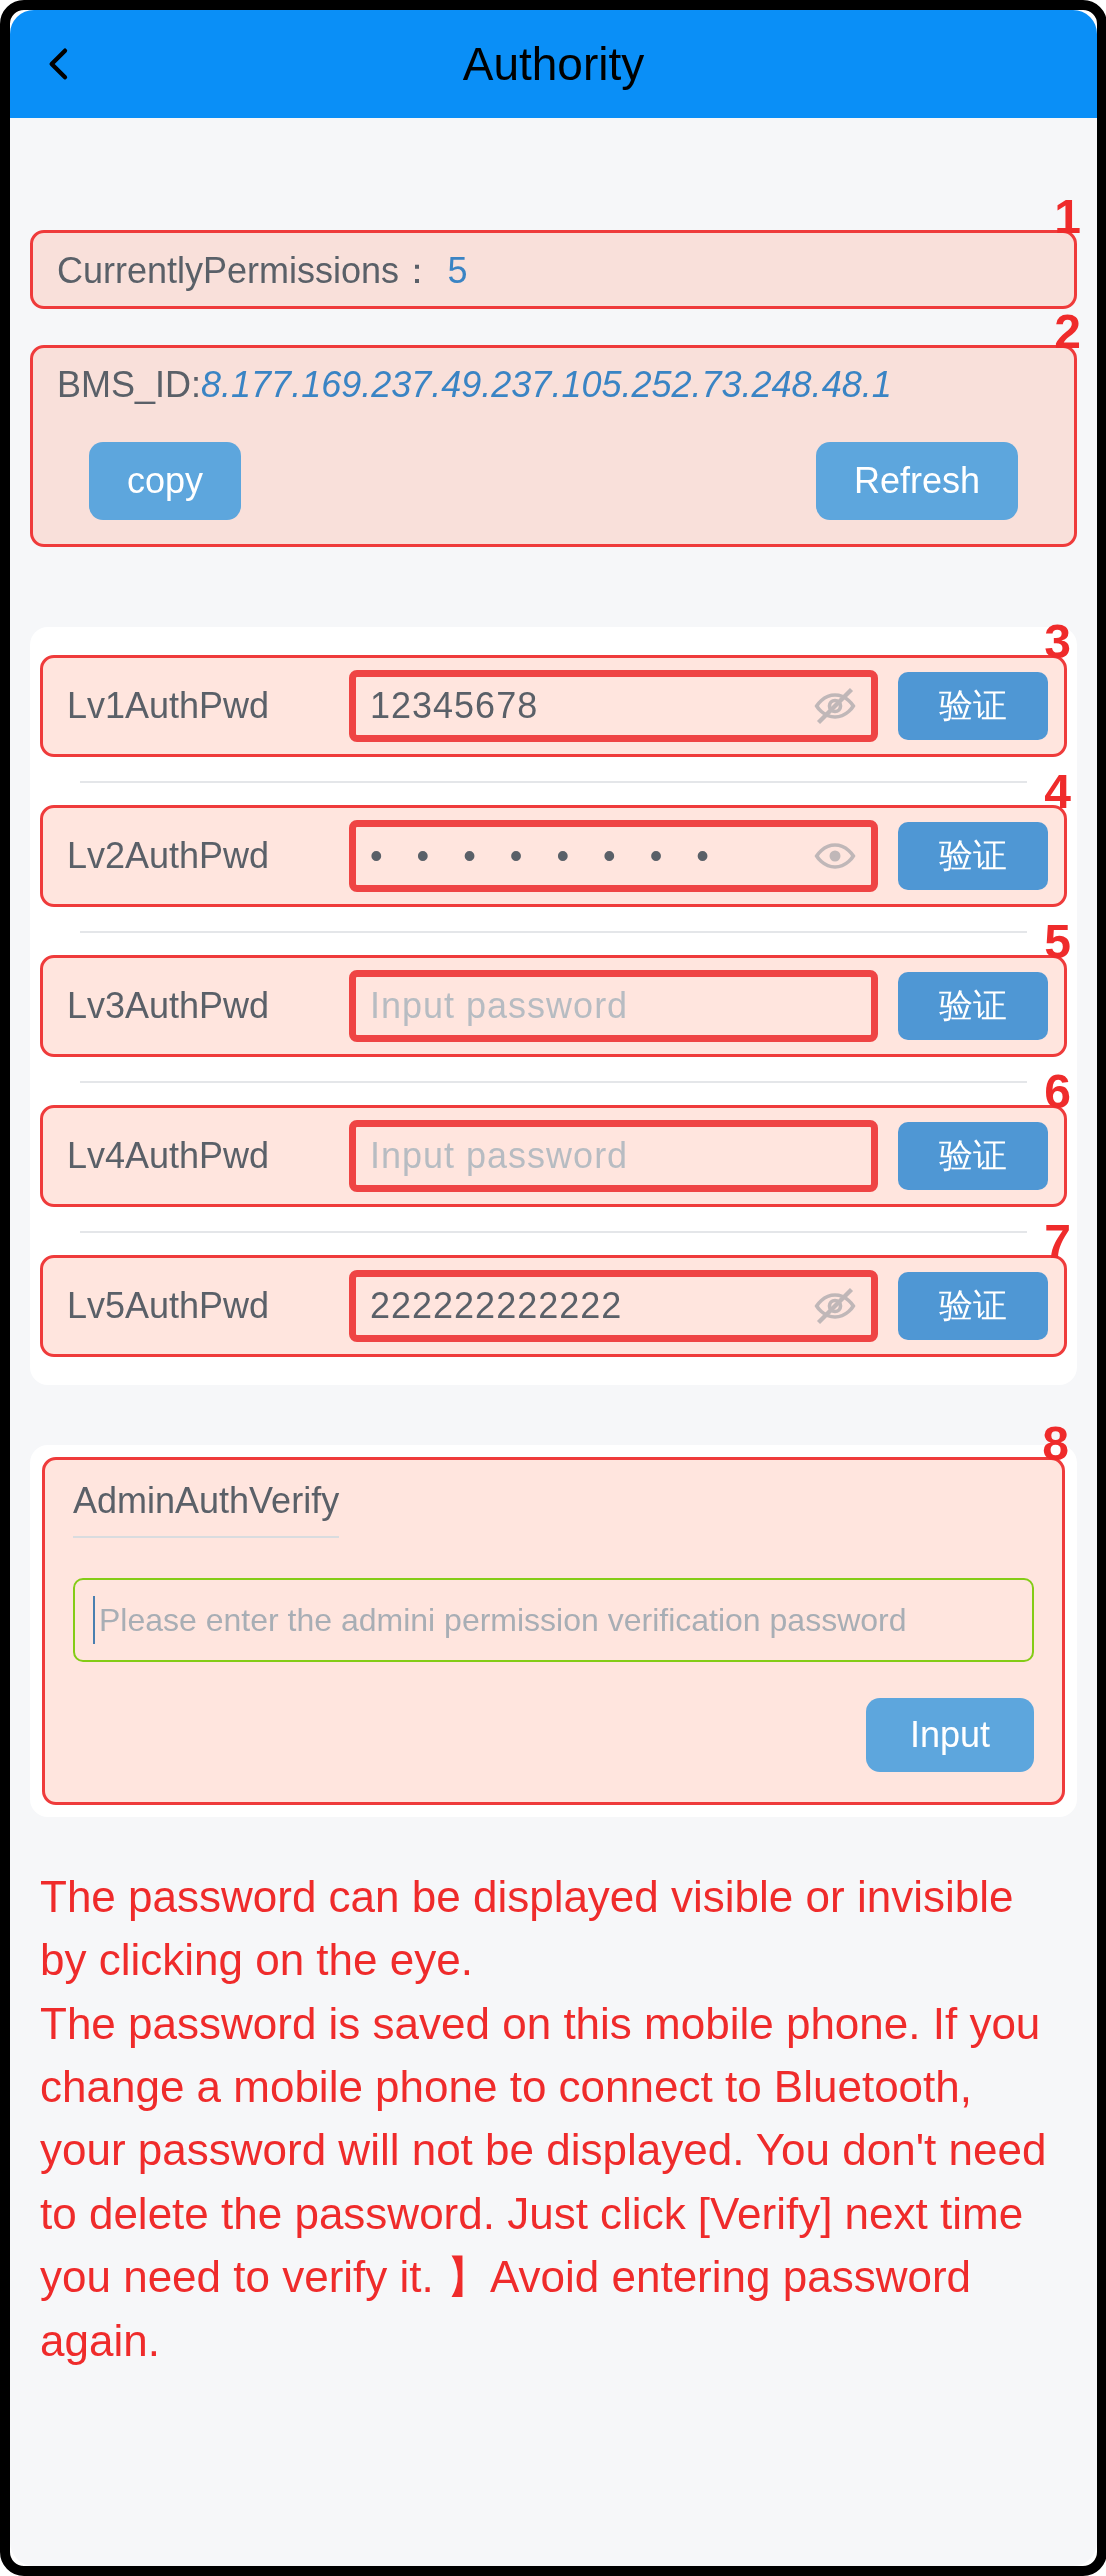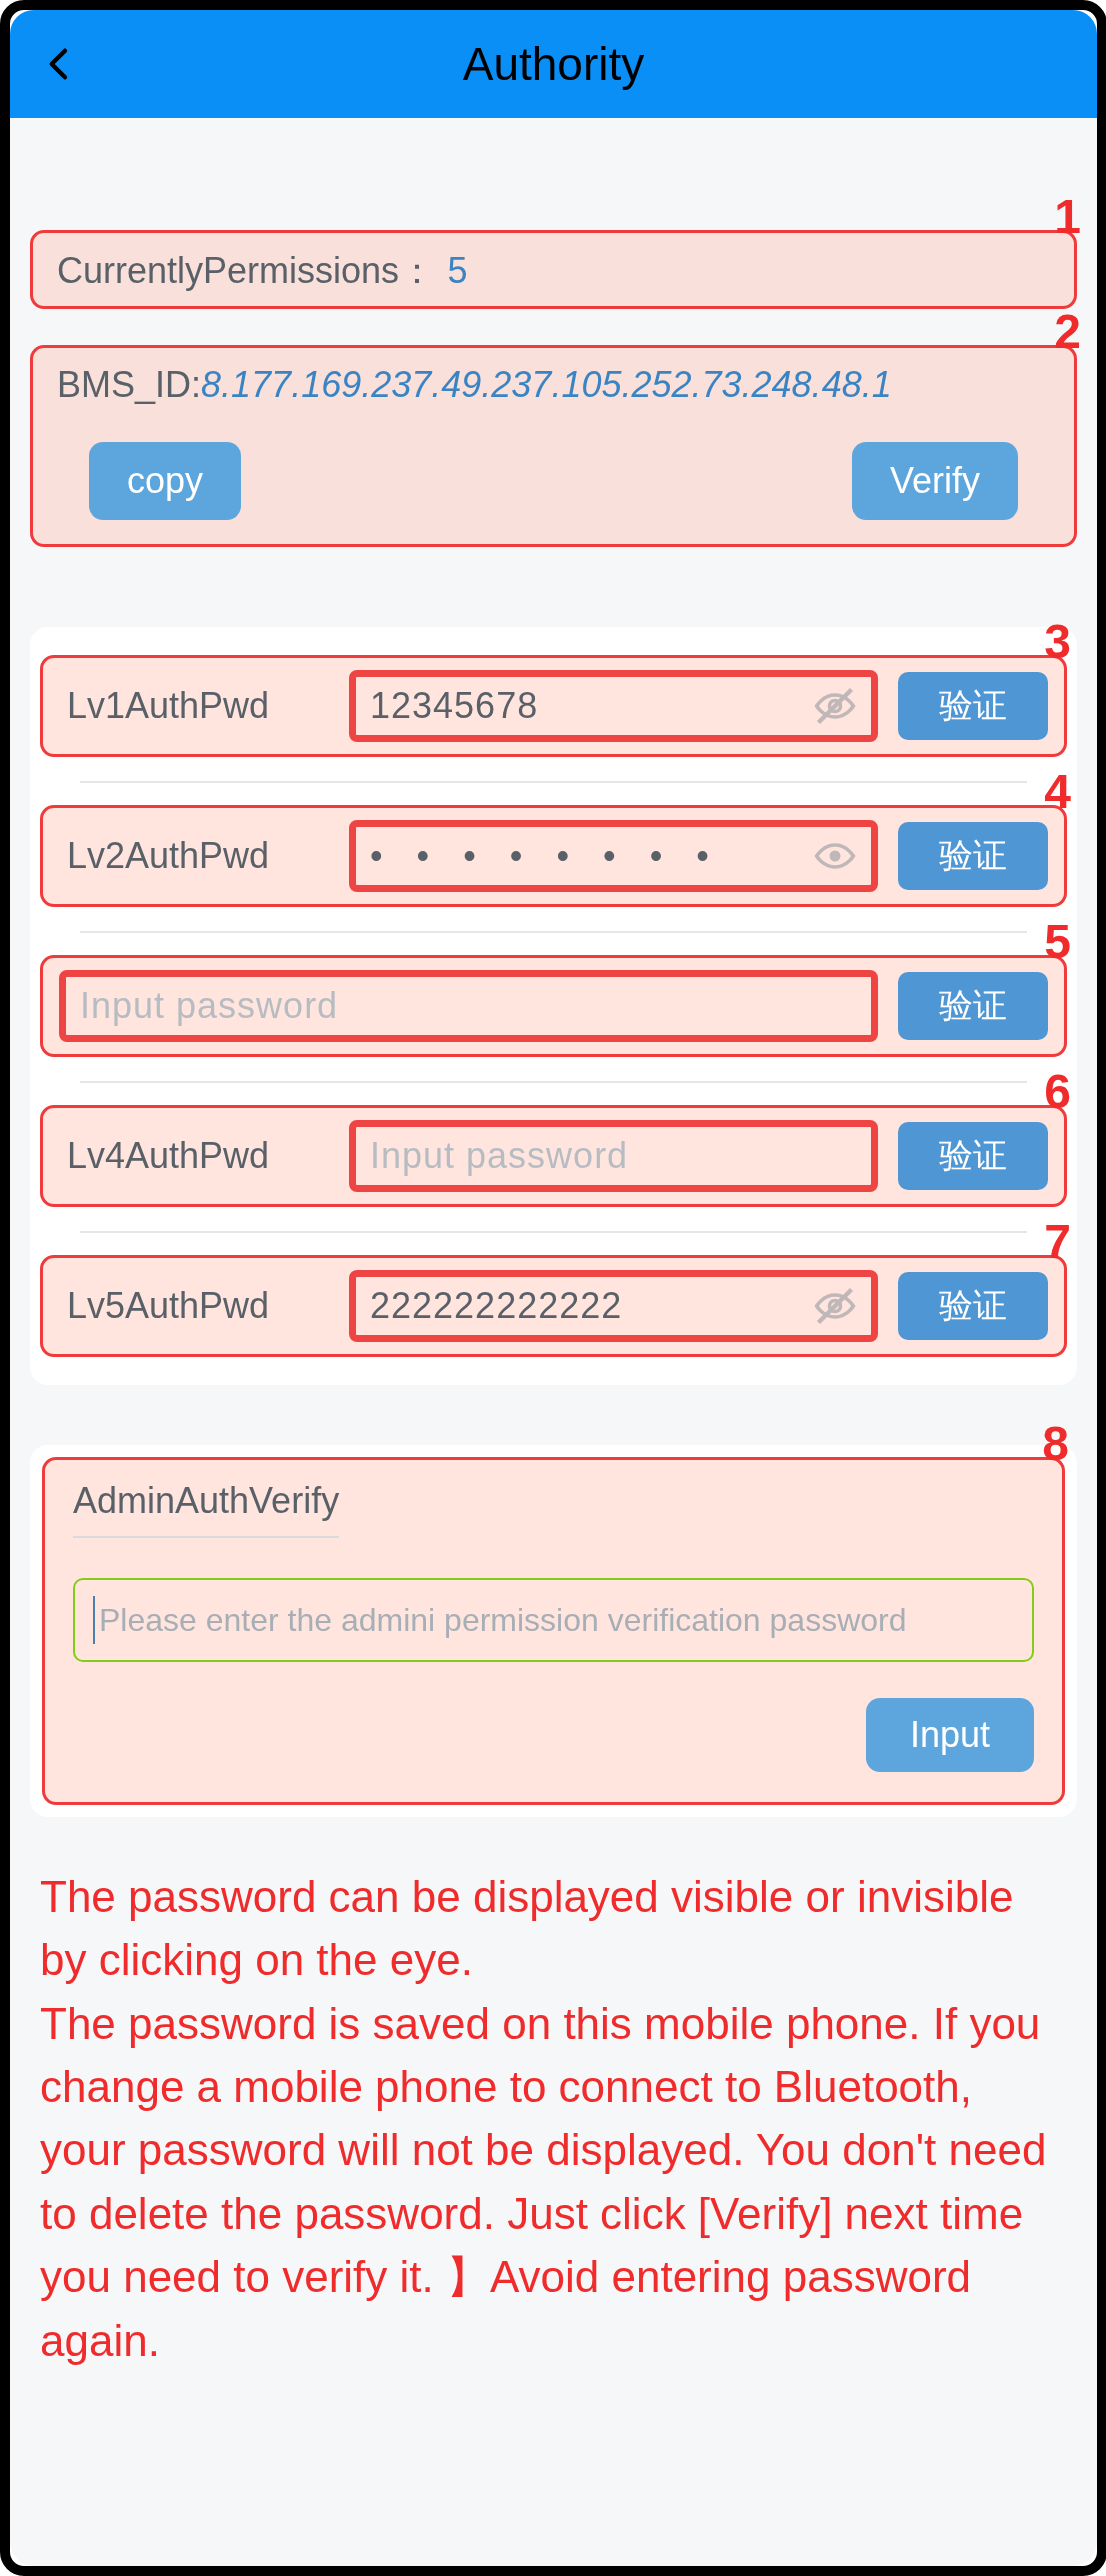--- a/index.html
+++ b/index.html
@@ -219,21 +219,21 @@
         <span class="value">5</span>
       </div>
 
       <div class="hl sec2">
         <span class="hl-num">2</span>
         <div class="bms-line">
           <span>BMS_ID:</span><span class="idv">8.177.169.237.49.237.105.252.73.248.48.1</span>
         </div>
         <div class="sec2-row">
           <button class="btn-blue">copy</button>
-          <button class="btn-blue">Verify</button>
+          <button class="btn-blue">Refresh</button>
         </div>
       </div>
     </div>
 
     <div class="card">
 
       <div class="pwd-row-wrap first">
         <div class="hl">
           <span class="hl-num">3</span>
           <div class="pwd-row">
@@ -271,20 +271,21 @@
             <button class="btn-verify">验证</button>
           </div>
         </div>
         <div class="divider"></div>
       </div>
 
       <div class="pwd-row-wrap">
         <div class="hl">
           <span class="hl-num">5</span>
           <div class="pwd-row">
+            <div class="pwd-label">Lv3AuthPwd</div>
             <div class="pwd-input-box">
               <span class="pwd-text placeholder">Input password</span>
             </div>
             <button class="btn-verify">验证</button>
           </div>
         </div>
         <div class="divider"></div>
       </div>
 
       <div class="pwd-row-wrap">

